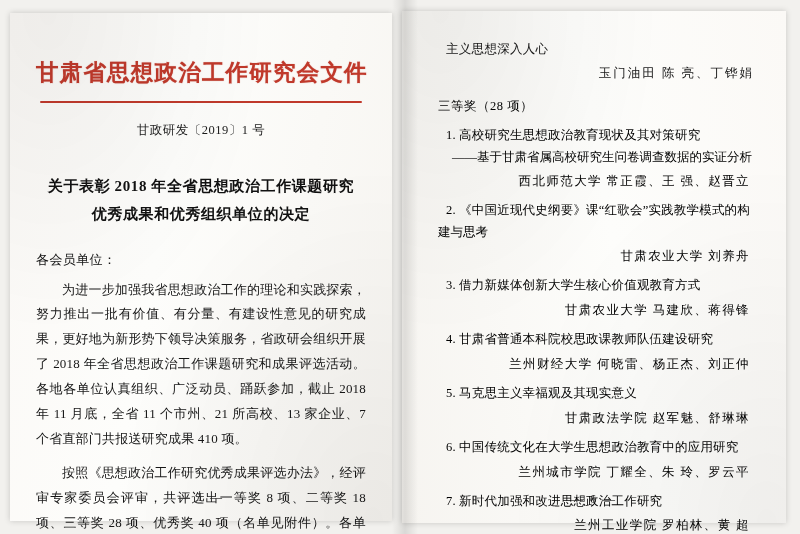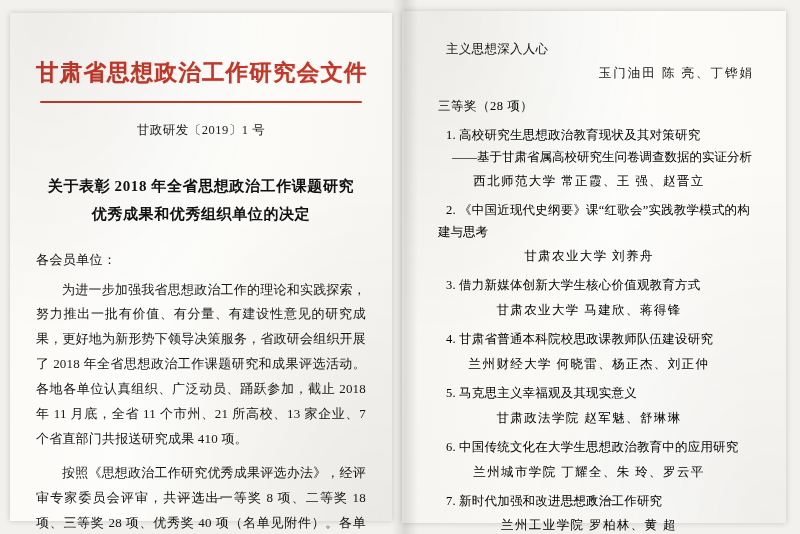--- a/index.html
+++ b/index.html
@@ -147,21 +147,21 @@
     margin-left: 24px;
     font-size: 12.5px;
     line-height: 1.7;
   }
   .r-cont {
     margin-left: 10px;
     font-size: 12.5px;
     line-height: 1.7;
   }
   .r-aff {
-    text-align: center;
+    text-align: right;
     padding-right: 10px;
     font-size: 12.5px;
     margin-top: 5px;
     letter-spacing: 1.4px;
   }
   .gutter-shadow {
     position: absolute;
     top: 0;
     bottom: 0;
     width: 26px;

